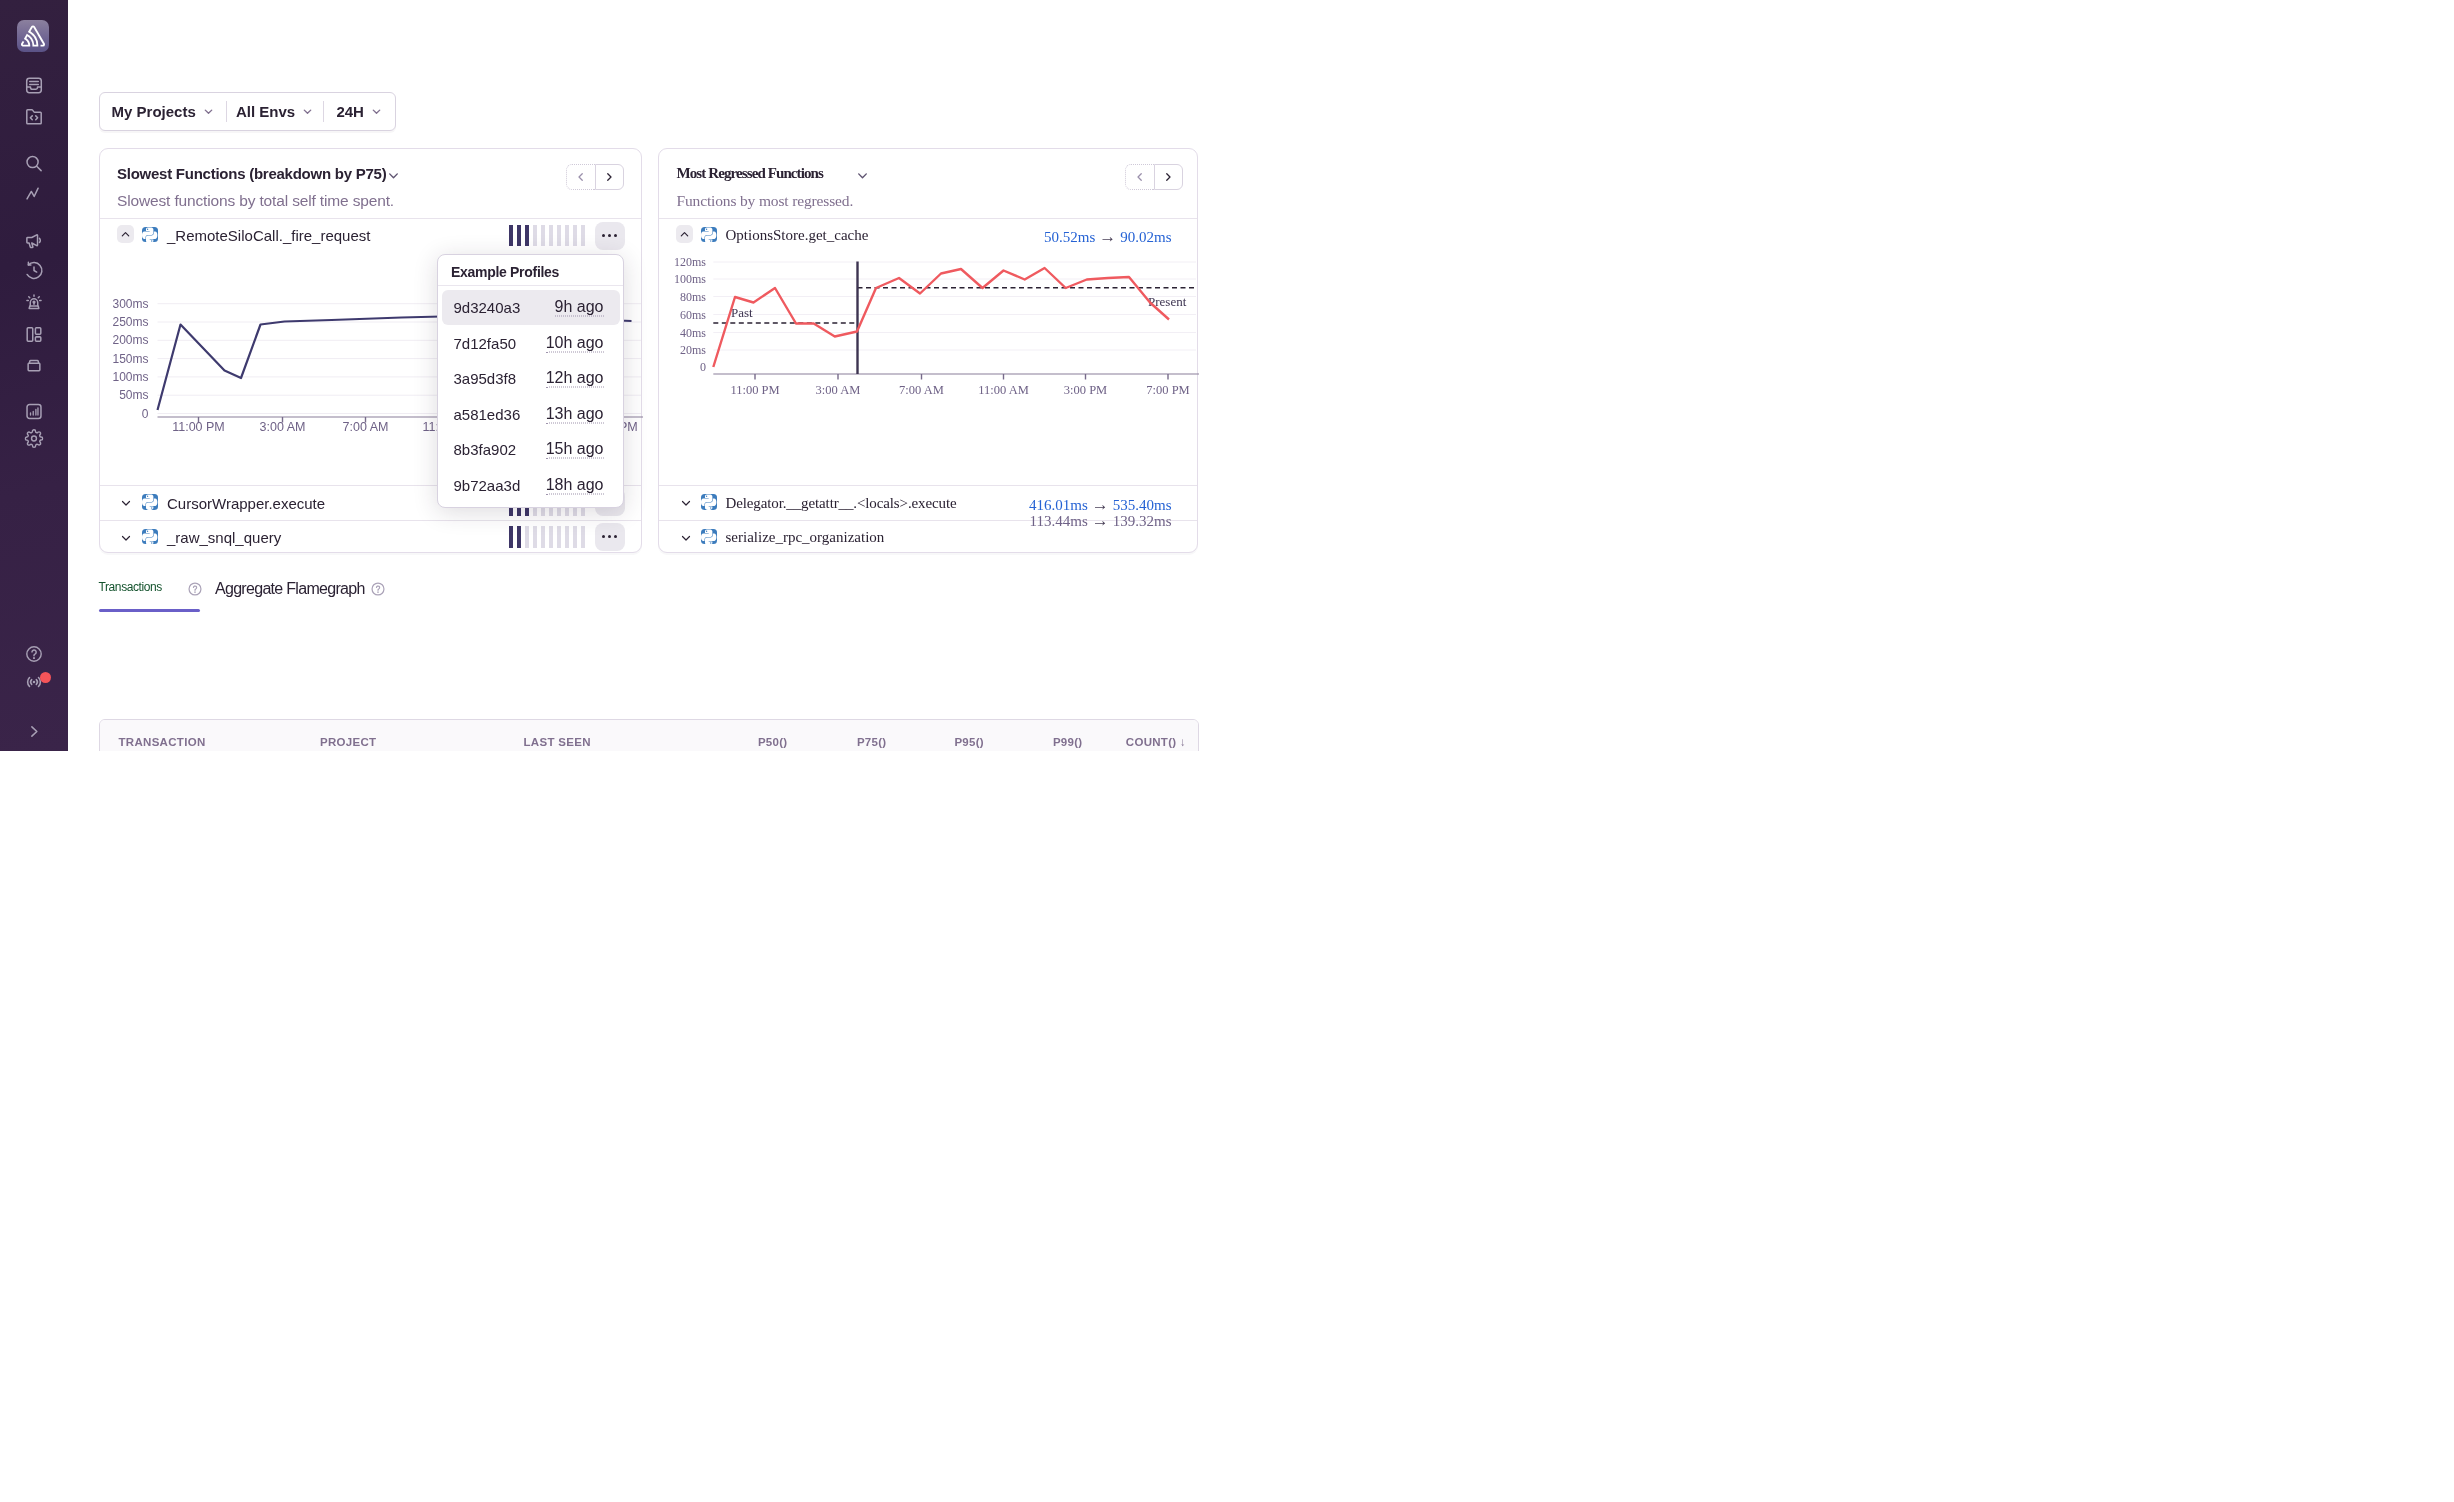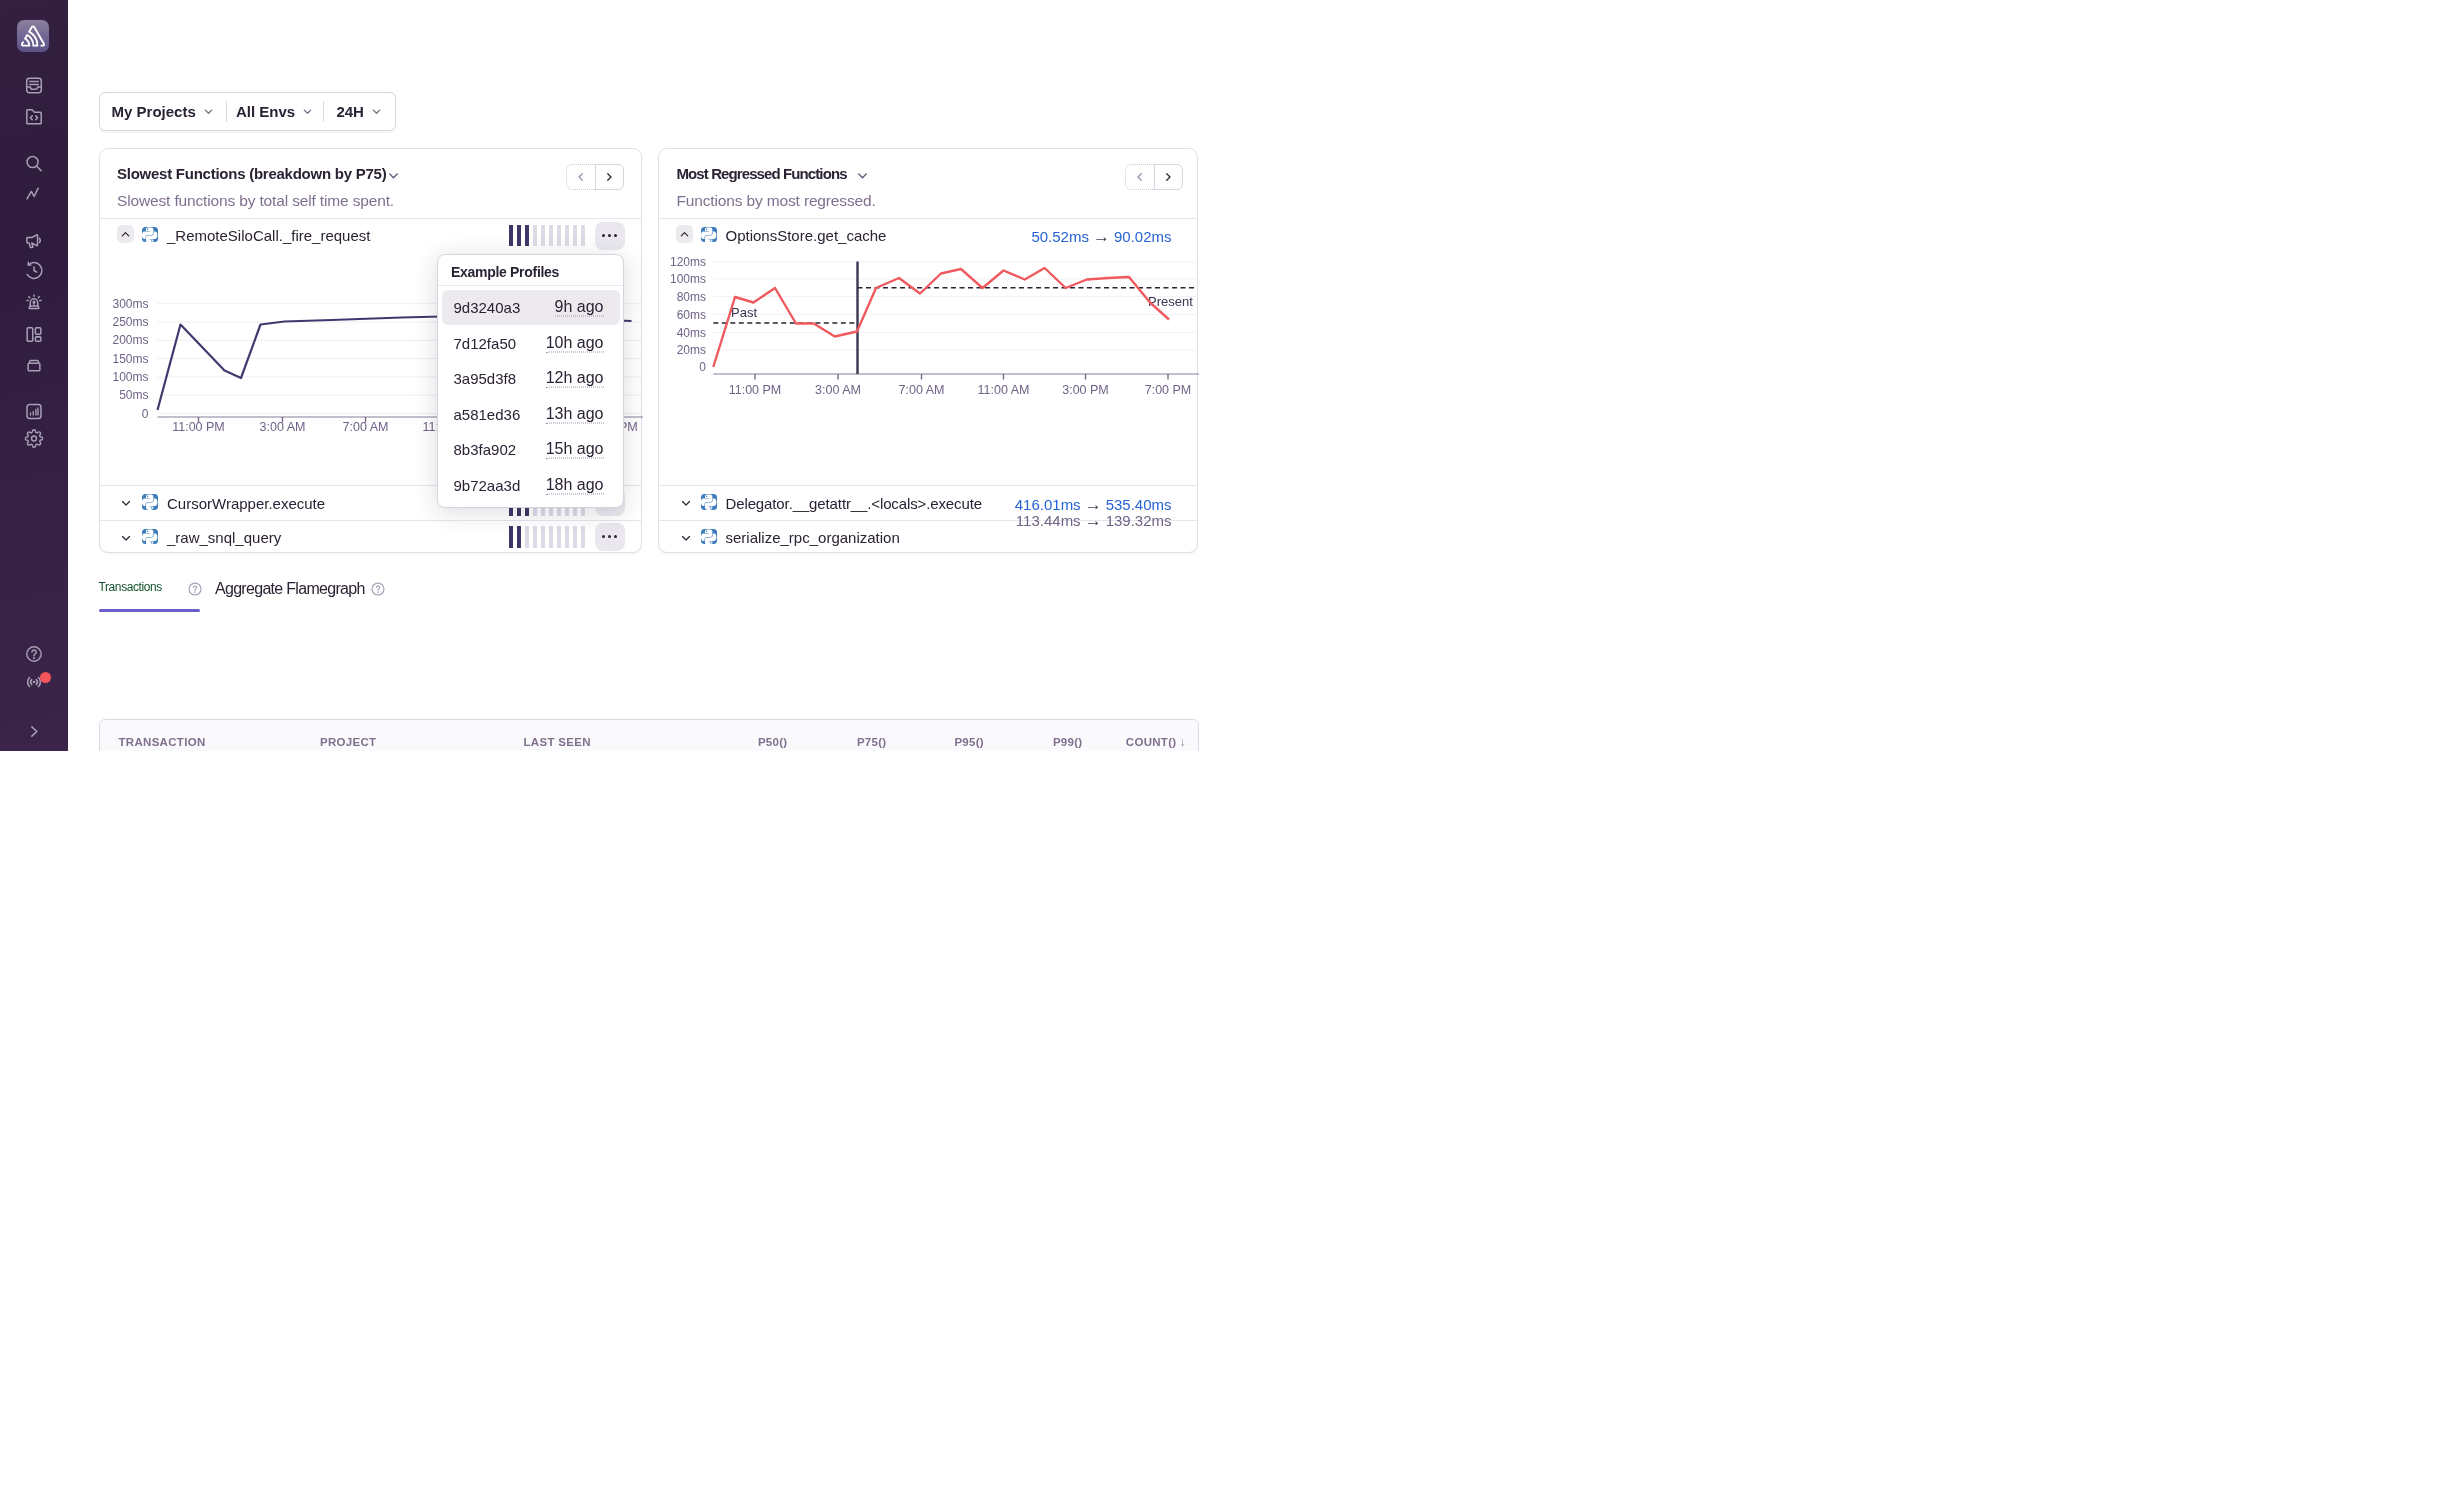--- a/index.html
+++ b/index.html
@@ -29,21 +29,21 @@
   #filterbar { position:absolute; left:98.75px; top:91.5px; width:297px; height:39.5px;
     background:#fff; border:1px solid #d9d3e0; border-radius:6px; box-shadow:0 2px 0 rgba(43,34,51,0.04);
     display:flex; align-items:stretch; }
   .fseg { display:flex; align-items:center; justify-content:center; gap:7px;
     font-size:15px; font-weight:bold; color:#2b2233; }
   .fdiv { width:1px; background:#ddd7e3; margin:8px 0; }
   
   .card { position:absolute; top:148px; width:543.5px; height:405px; background:#fff;
     border:1px solid #e3dce9; border-radius:9px; box-shadow:0 2px 0 rgba(43,34,51,0.03); }
   #card1 { left:98.5px; }
-  #card2 { left:658px; width:540px; }
+  #card2 { left:658px; width:540px;font-family:Liberation Serif, serif; }
   .cardtitle { position:absolute; left:17.5px; top:15.5px; font-size:15px; font-weight:bold; color:#2b2233; letter-spacing:-0.25px; }
   .cardsub { position:absolute; left:17.5px; top:42.5px; font-size:15.5px; color:#80708f; letter-spacing:-0.15px; }
   .carddiv { position:absolute; left:0; top:68px; width:100%; height:1px; background:#e8e3ec; }
   .pager { position:absolute; top:14.5px; height:26px; display:flex; }
   .pbtn { width:29px; height:26px; background:#fff; border:1px solid #d9d3e0;
     display:flex; align-items:center; justify-content:center; }
   .pbtn.l { border-radius:6px 0 0 6px; border:1.2px dotted #cfc9d8; border-right:none; }
   .pbtn.r { border-radius:0 6px 6px 0; }
   .titlechev { position:absolute; top:20px; }
   

